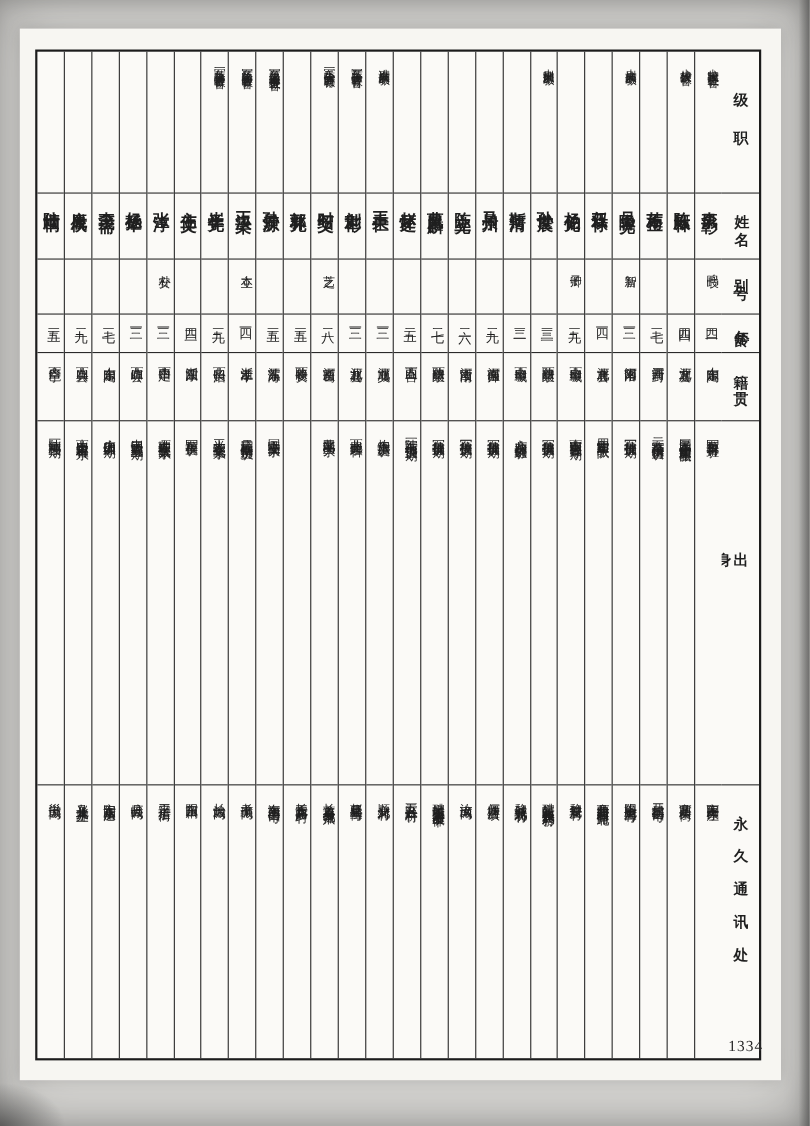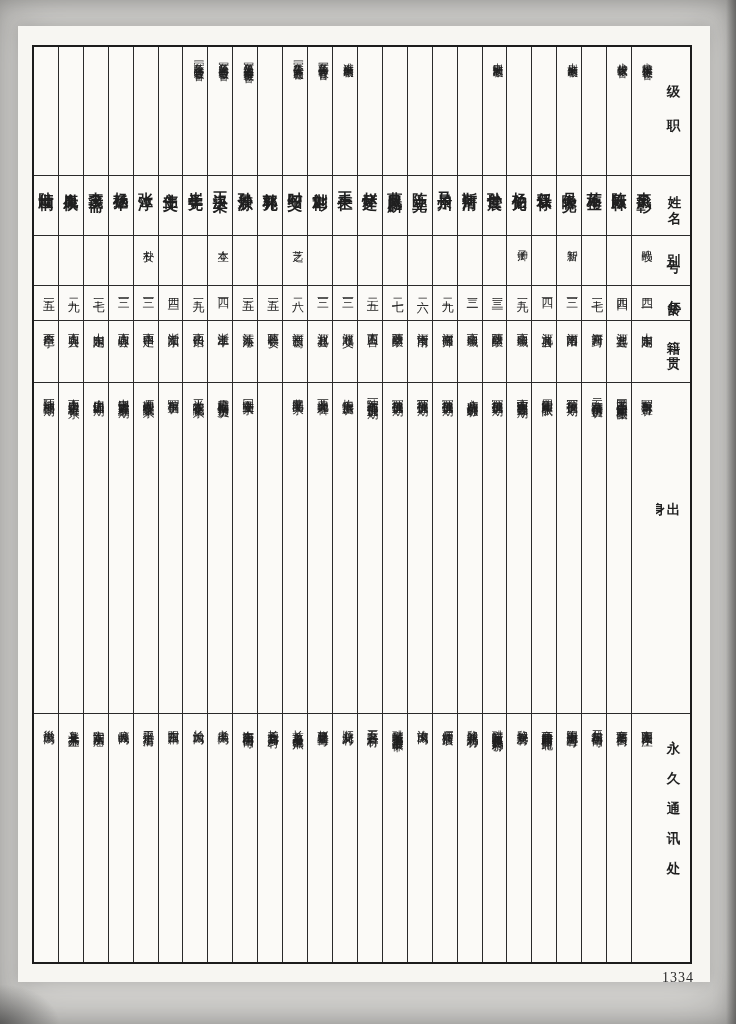--- a/index.html
+++ b/index.html
@@ -51,21 +51,21 @@
   .header-col .cell { font-weight:700; font-size:13.5px; padding-right:9px; }
   .h-rank   { padding-top:26px; letter-spacing:36px; }
   .h-name   { padding-top:8px;  letter-spacing:16px; }
   .h-alias  { padding-top:6px;  letter-spacing:8px; }
   .h-age    { padding-top:3px;  letter-spacing:2px; font-size:12.5px; }
   .h-native { padding-top:9px;  letter-spacing:16px; }
   .h-origin { padding-top:108px; letter-spacing:128px; }
   .h-addr   { padding-top:16px; letter-spacing:30px; }
 
   .page-num {
-    position:absolute; right:42px; top:970px;
+    position:absolute; right:42px; top:944px;
     font-size:14px; letter-spacing:1px; color:#2a2a2a;
     font-family:"Liberation Serif", serif;
   }
   .smudge-bl {
     position:absolute; left:0; bottom:0; width:60px; height:40px;
     background:radial-gradient(ellipse at 0% 100%, rgba(40,40,40,.55), rgba(40,40,40,0) 70%);
   }
   .edge-r {
     position:absolute; right:0; top:0; width:10px; height:100%;
     background:linear-gradient(to left, rgba(30,30,30,.40), rgba(30,30,30,0));

